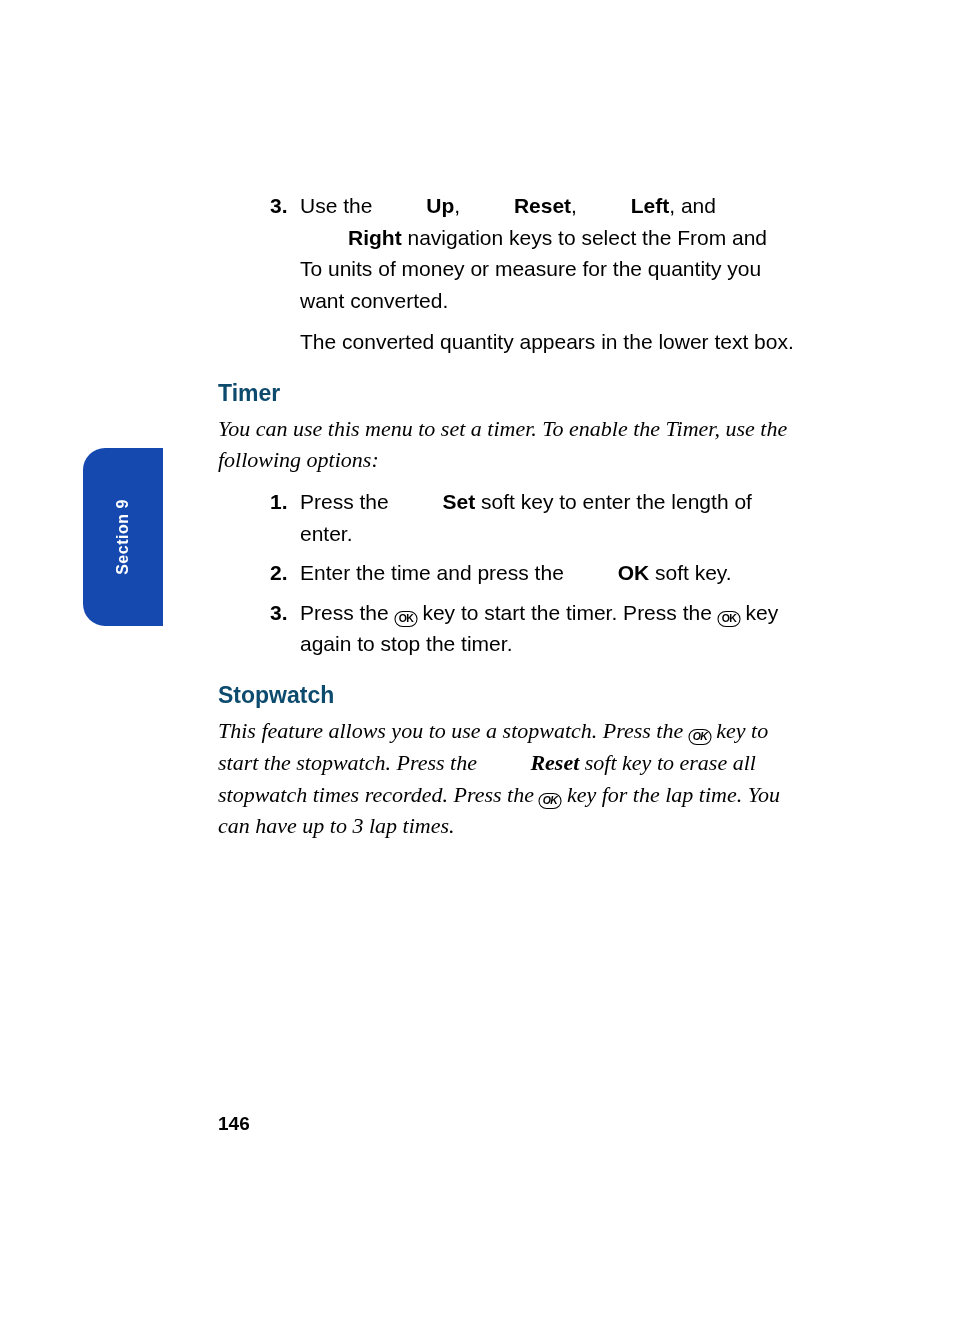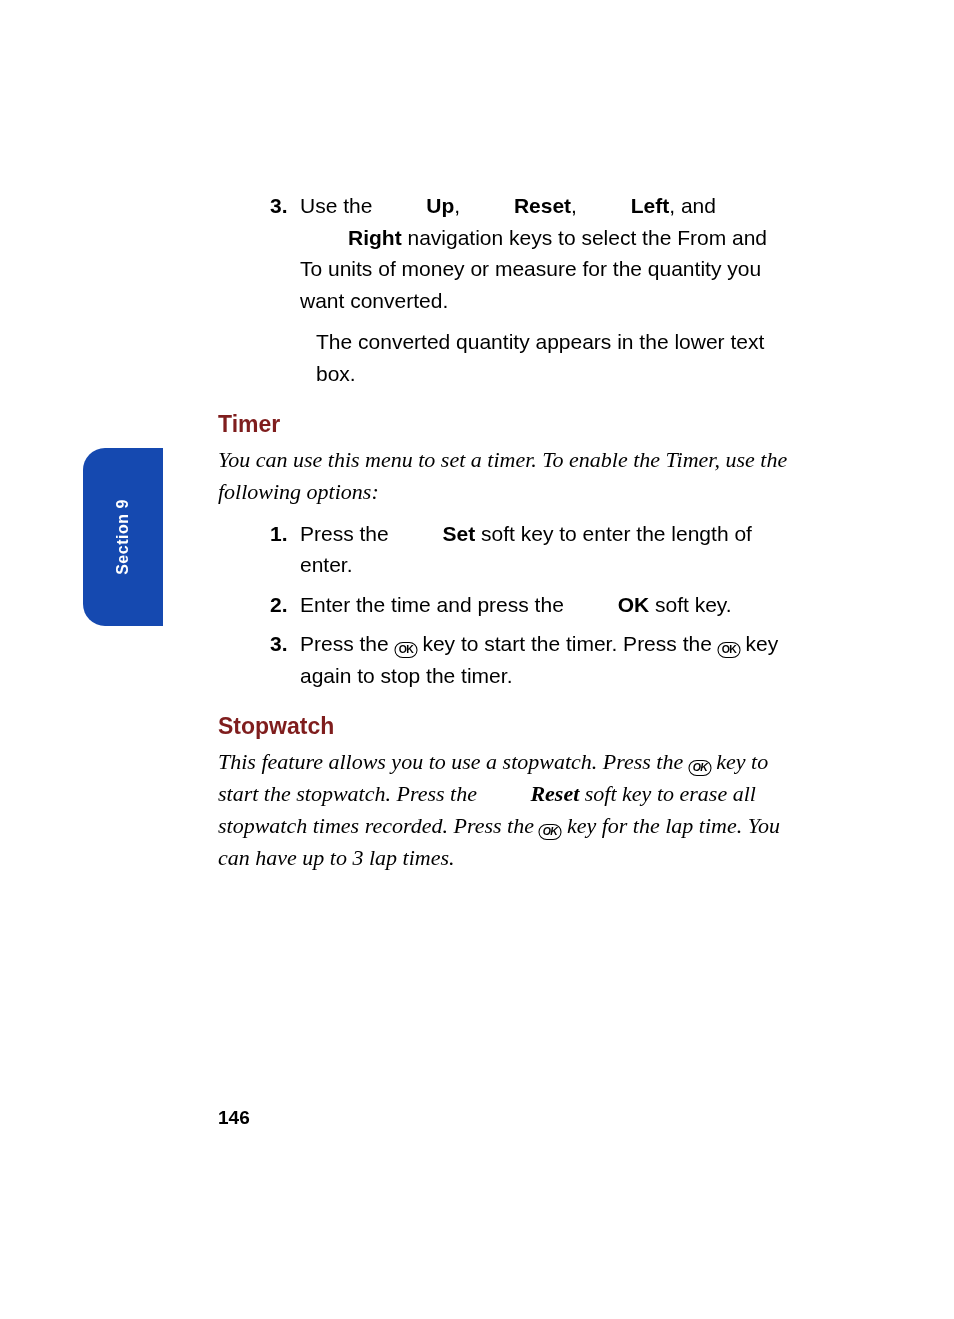--- a/index.html
+++ b/index.html
@@ -39,21 +39,21 @@
     font-weight: 700;
     font-size: 16px;
     white-space: nowrap;
     letter-spacing: 0.5px;
   }
   .bold    { font-weight: 700; margin-left: 48px; }
   .heading {
     font-family: Arial, Helvetica, sans-serif;
     font-weight: 700;
     font-size: 23px;
-    color: #7f1d1d;
+    color: #0c4a6e;
     margin: 22px 0 6px 0;
   }
   .body-serif {
     font-family: Georgia, 'Times New Roman', serif;
     font-size: 22px;
     line-height: 1.45;
     margin: 0 0 10px 0;
     font-style: italic;
   }
   .list {
@@ -71,40 +71,39 @@
   }
   .list-item .num {
     position: absolute;
     left: 0;
     top: 0;
     font-weight: 700;
   }
   .list-item .cont {
     display: block;
     margin-top: 10px;
-    margin-left: 16px;
   }
   .ok-icon {
     display: inline-block;
     vertical-align: -2px;
     border: 1px solid #000;
     border-radius: 10px;
     font-family: Arial, Helvetica, sans-serif;
     font-size: 10px;
     font-weight: 700;
     line-height: 1;
     padding: 2px 3px 2px 3px;
     letter-spacing: -0.5px;
     background: #fff;
     transform: scaleX(1.05);
   }
   .page-number {
     position: absolute;
     left: 218px;
-    bottom: 190px;
+    bottom: 184px;
     font-family: Arial, Helvetica, sans-serif;
     font-weight: 700;
     font-size: 19px;
   }
 </style>
 </head>
 <body>
 
 <div class="page">
 

